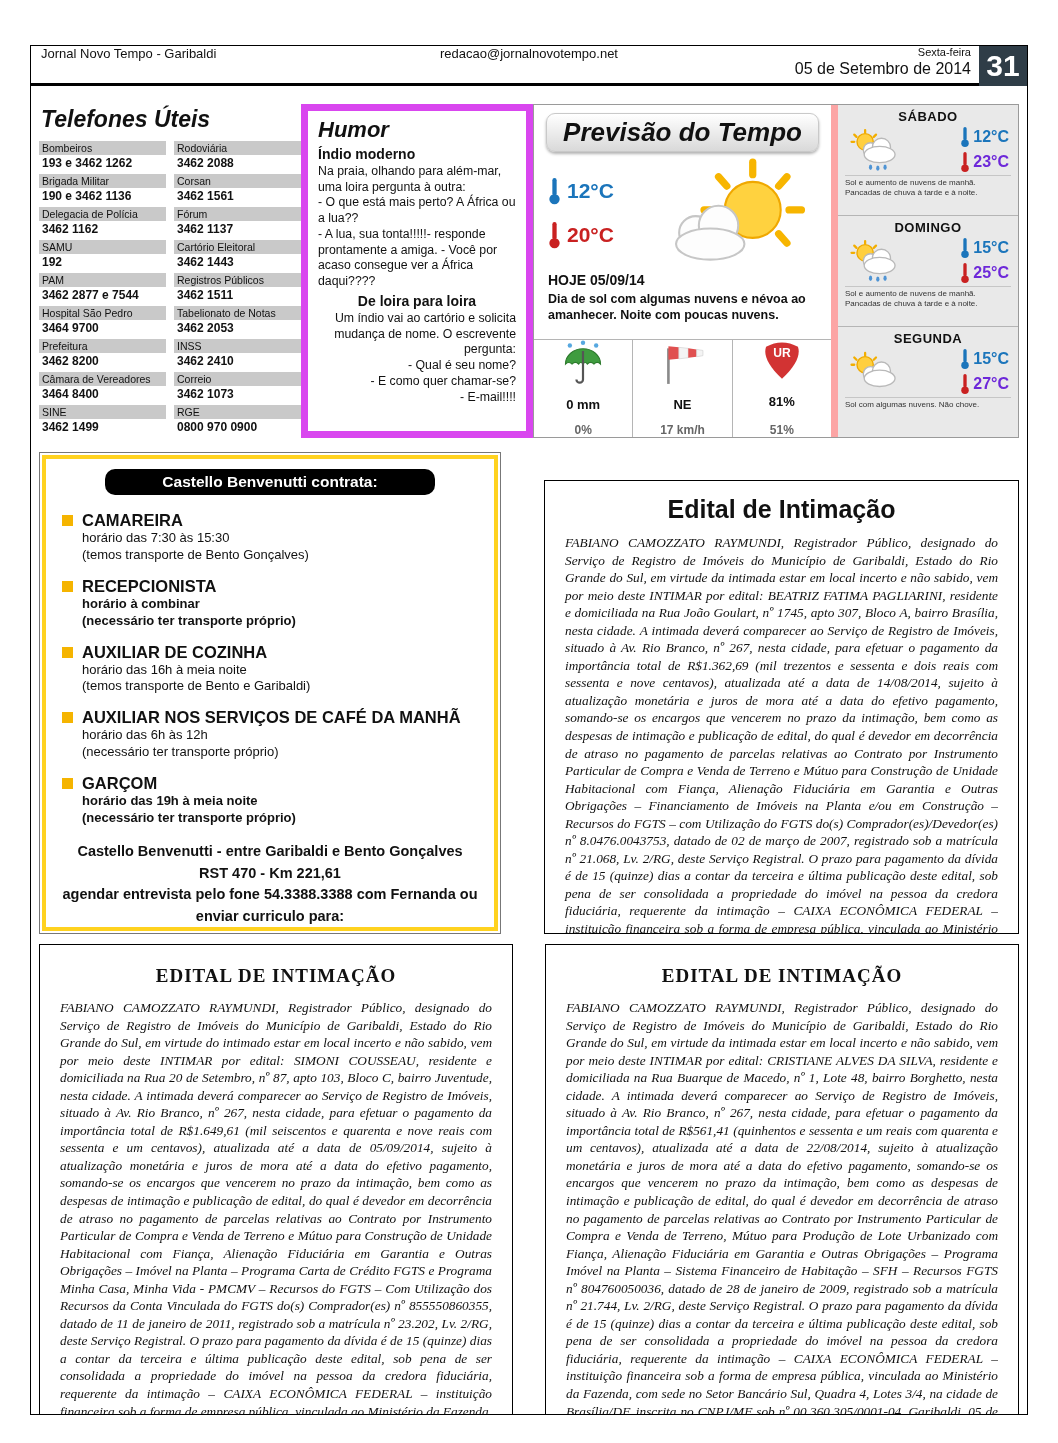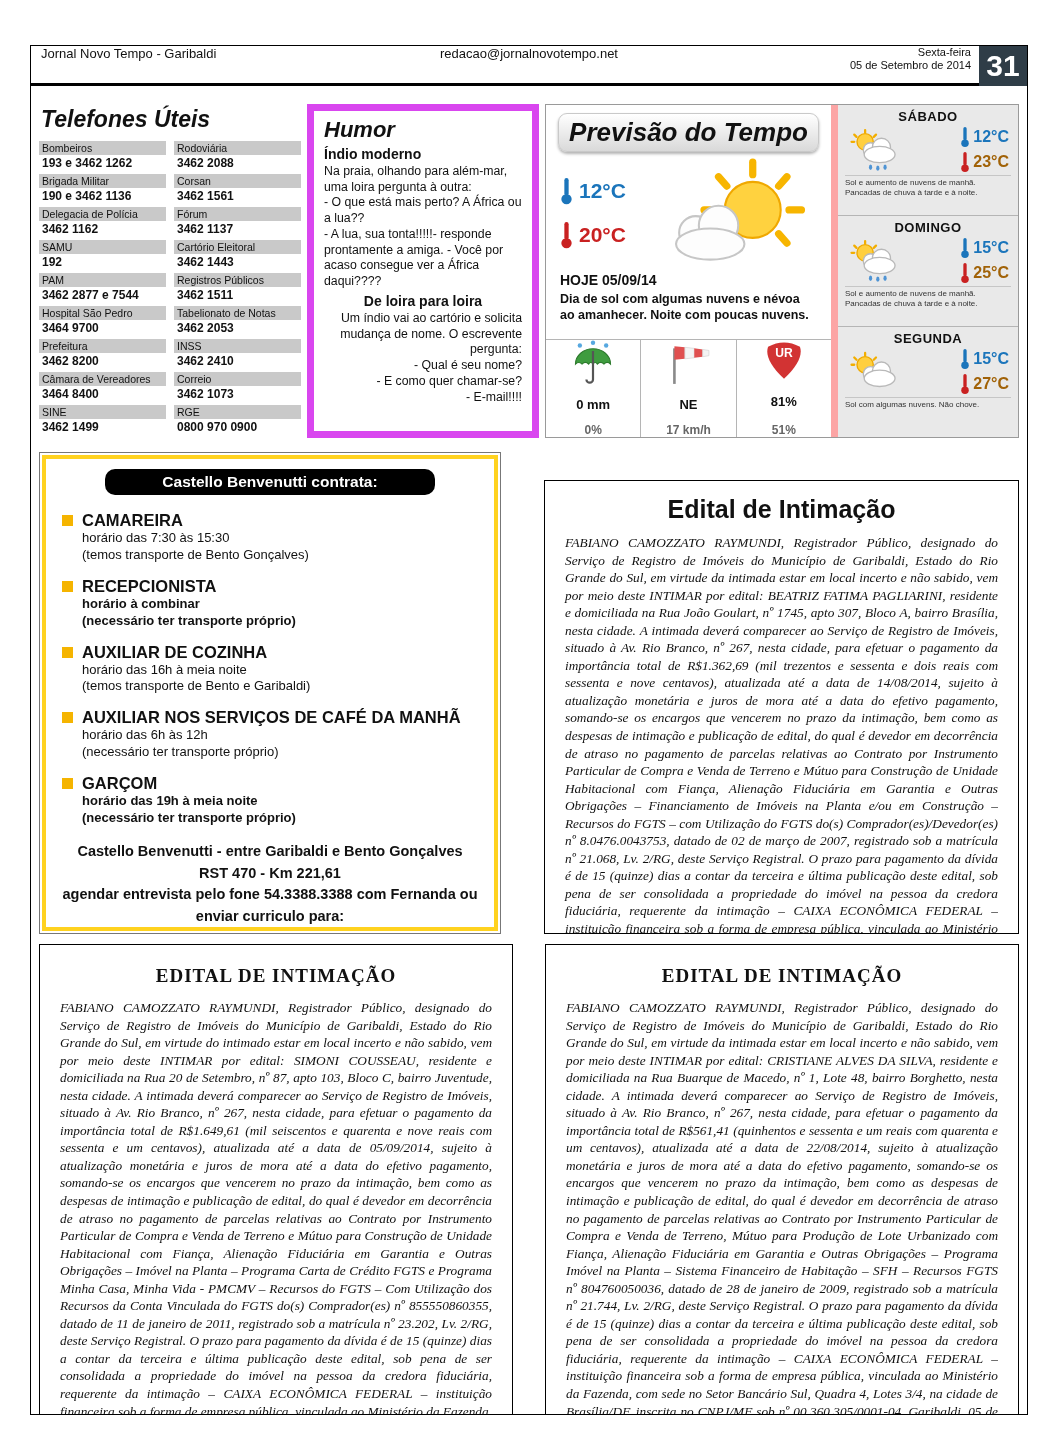--- a/index.html
+++ b/index.html
@@ -15,28 +15,28 @@
 
   
   .masthead {
     height:40px; border-bottom:3px solid #000; display:flex; align-items:flex-start;
     padding-left:10px; position:relative; font-size:13px;
   }
   .paper-name { font-size:13px; }
   .masthead .email { position:absolute; left:50%; transform:translateX(-50%); font-size:13px; }
   .date-block { margin-left:auto; text-align:right; line-height:1.2; padding-right:8px; }
   .date-block .weekday { font-size:11px; display:block; }
-  .date-block .date { font-size:11px; display:block; }
+  .date-block .date { font-size:16px; display:block; }
   .page-number {
     width:48px; height:40px; background:#2f3d47; color:#fff; font-size:30px;
     font-weight:bold; display:flex; align-items:center; justify-content:center;
   }
 
   .content { padding:18px 8px 6px; }
-  .top-row { display:flex; gap:6px; margin-bottom:14px; }
+  .top-row { display:flex; gap:0; margin-bottom:14px; }
 
   
   .telefones { width:262px; }
   .tel-title { font-style:italic; font-weight:bold; font-size:23px; margin:2px 0 8px 2px; }
   .tel-cols { display:flex; gap:8px; }
   .tel-col { flex:1; }
   .tel-entry { margin-bottom:2px; }
   .tel-label { display:block; background:#c9c9c9; font-size:10.5px; padding:1px 3px; white-space:nowrap; overflow:hidden; }
   .tel-num { display:block; font-weight:bold; font-size:12px; padding:1px 3px 2px; white-space:nowrap; }
 
@@ -72,21 +72,21 @@
   .stat-sub { font-size:12px; color:#666; font-weight:bold; }
 
   .tempo-days { width:180px; display:flex; flex-direction:column; }
   .day-cell { flex:1; background:#e9e9e9; border-bottom:1px solid #b5b5b5; padding:4px 7px 3px; display:flex; flex-direction:column; }
   .day-cell:last-child { border-bottom:none; }
   .day-name { text-align:center; font-weight:bold; font-size:13px; letter-spacing:.5px; }
   .day-body { display:flex; align-items:center; justify-content:space-between; padding:2px 2px; }
   .day-temps { display:flex; flex-direction:column; gap:3px; }
   .day-temp { display:flex; align-items:center; gap:3px; font-weight:bold; font-size:16px; }
   .day-temp.low span { color:#1b75bb; }
-  .day-temp.high span { color:#a16207; }
+  .day-temp.high span { color:#6d28d9; }
   .day-desc { font-size:8px; color:#333; border-top:1px solid #c6c6c6; padding-top:2px; line-height:1.25; }
 
   .th { fill:currentColor; }
   .b { color:#1b75bb; }
   .r { color:#c92121; }
 
   
   .mid-row { display:flex; margin-bottom:10px; }
   .bottom-row { display:flex; gap:32px; }
 

